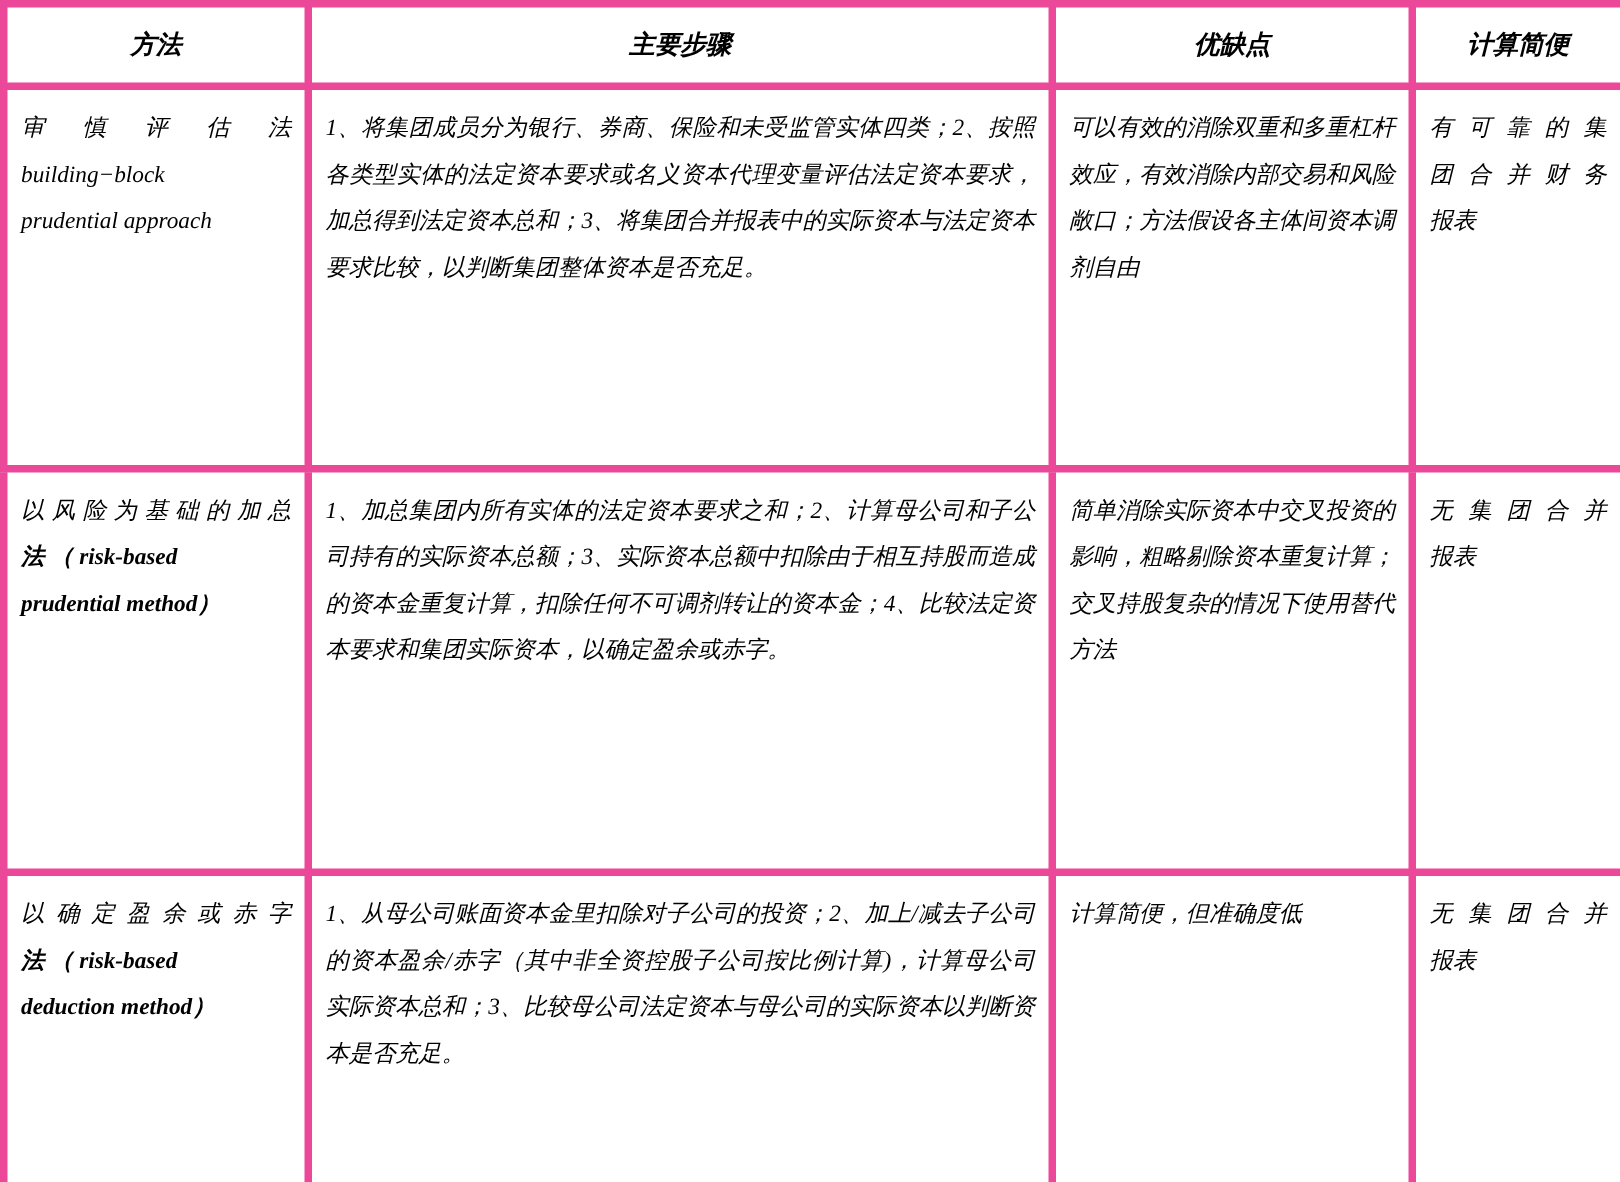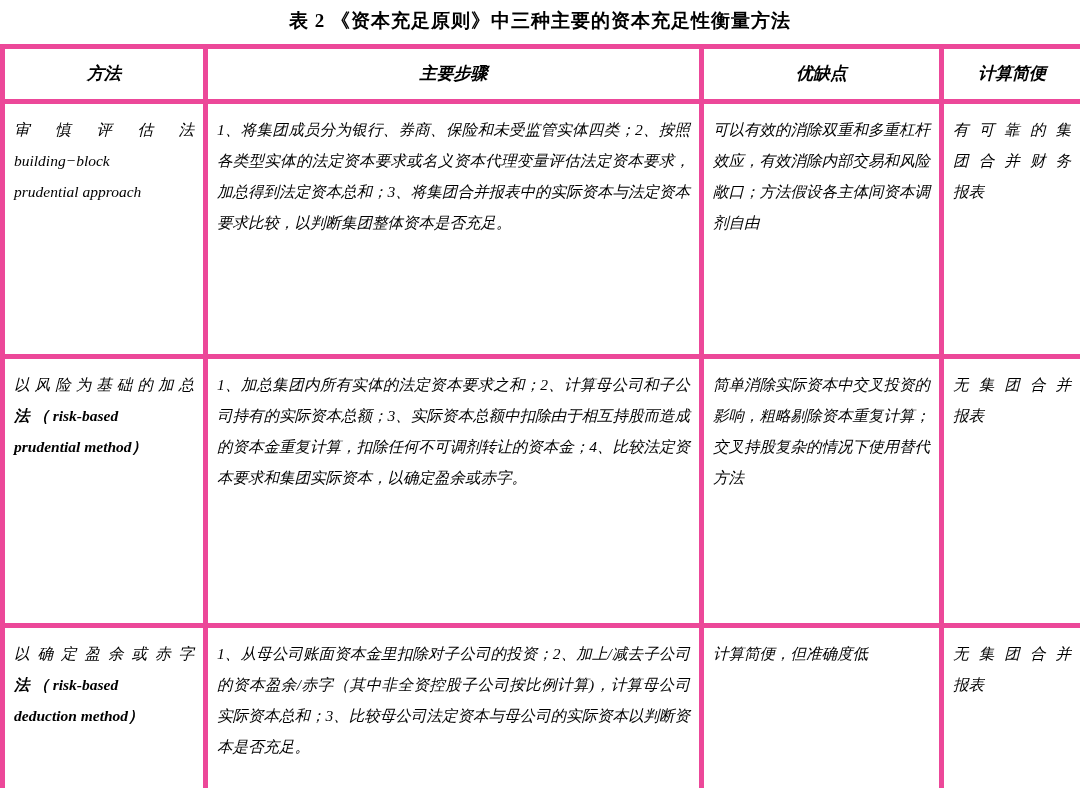--- a/index.html
+++ b/index.html
@@ -98,21 +98,20 @@
   }
   .r1 td { height: 228px; }
   .r2 td { height: 242px; }
   .r3 td { height: 192px; }
 </style>
 </head>
 <body>
 
 <div class="page">
 
-  <div class="caption">表 2  《资本充足原则》中三种主要的资本充足性衡量方法</div>
 
   <table class="main">
     <colgroup>
       <col class="c1">
         <col class="c2">
         <col class="c3">
         <col class="c4">
     </colgroup>
     <thead>
       <tr>

